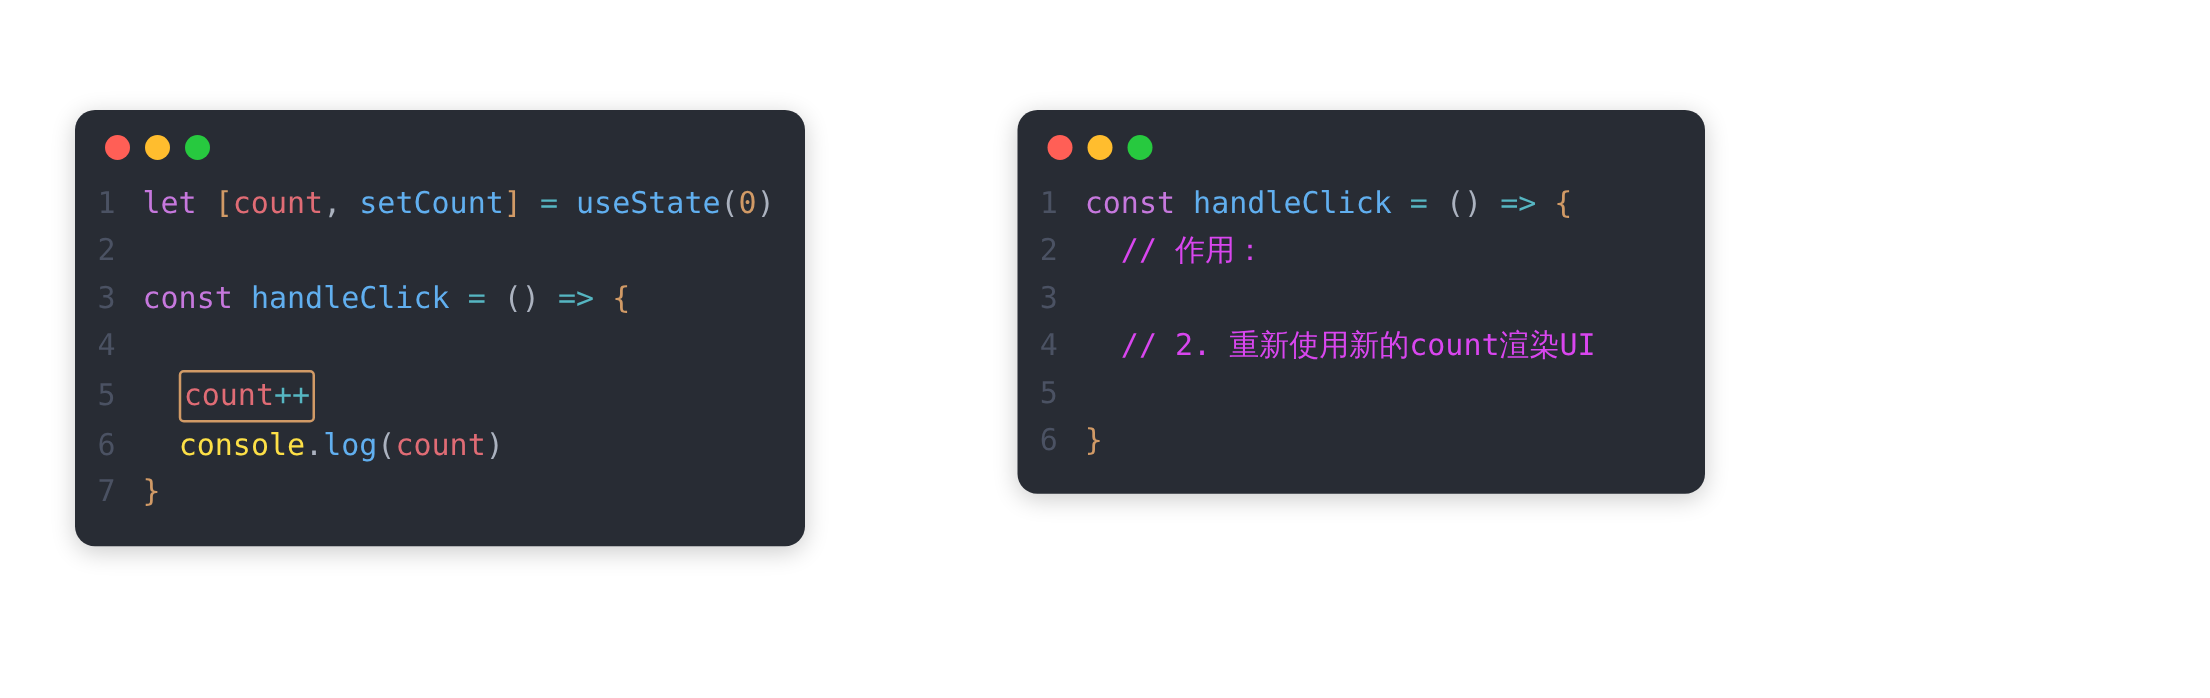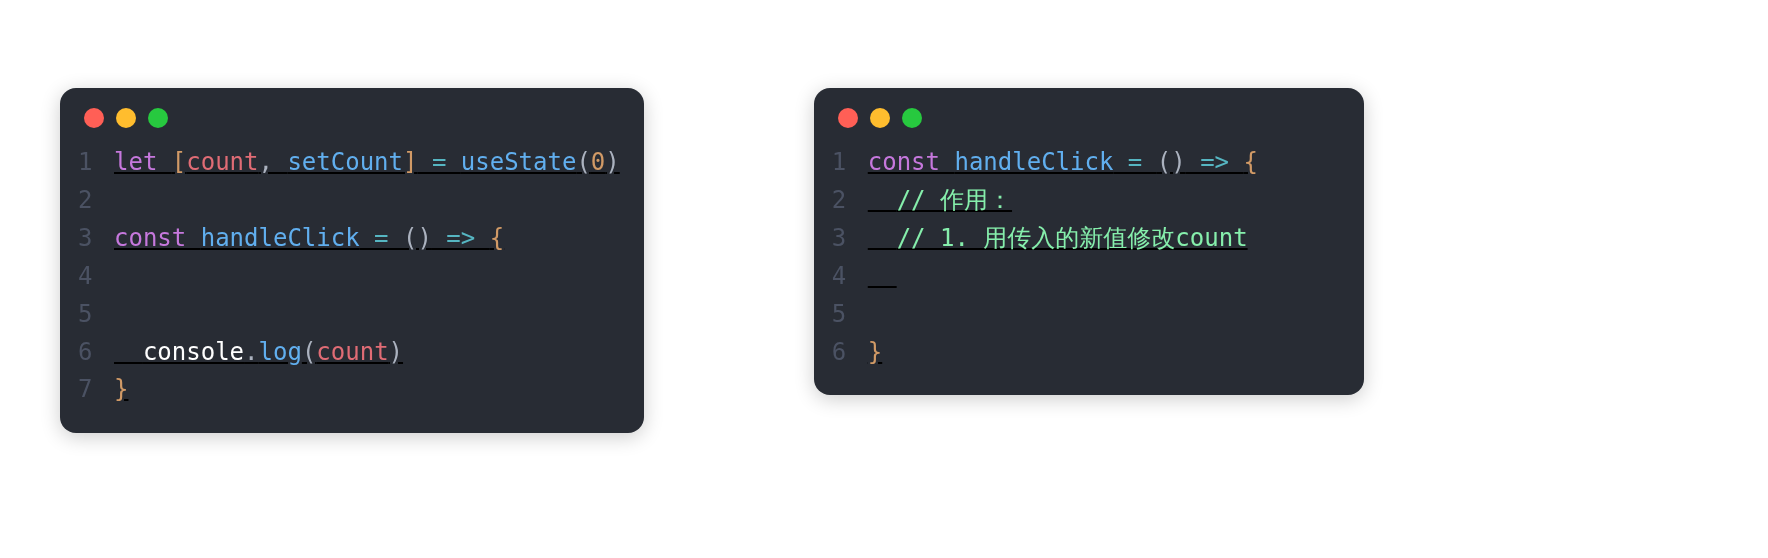--- a/index.html
+++ b/index.html
@@ -45,34 +45,34 @@
     align-items: baseline;
   }
   .gutter {
     width: 36px;
     text-align: right;
     color: #4b5263;
     padding-right: 22px;
     user-select: none;
     flex-shrink: 0;
   }
-  .line-content { white-space: pre; text-decoration: underline; }
+  .line-content { white-space: pre; }
 
   
   .kw      { color: #c678dd; } 
   .fn      { color: #61afef; } 
   .fncall  { color: #61afef; }
   .var     { color: #e06c75; } 
   .op      { color: #56b6c2; } 
   .punct   { color: #abb2bf; } 
   .bracket { color: #d19a66; }
   .num     { color: #d19a66; }
-  .cmt     { color: #86efac; text-align: right; } 
+  .cmt     { color: #d946ef; text-align: right; } 
   .plain   { color: #abb2bf; }
-  .obj     { color: #ffffff; }
+  .obj     { color: #fde047; }
 
   .hlbox {
     border: 2px solid #d19a66;
     border-radius: 4px;
     padding: 0 2px;
     display: inline-block;
   }
 </style>
 </head>
 <body>
@@ -94,20 +94,21 @@
       </div>
       <div class="code-line">
         <span class="gutter">3</span>
         <span class="line-content"><span class="kw">const </span><span class="fn">handleClick</span><span class="op"> = </span><span class="punct">()</span><span class="op"> =&gt; </span><span class="bracket">{</span></span>
       </div>
       <div class="code-line">
         <span class="gutter">4</span>
       </div>
       <div class="code-line">
         <span class="gutter">5</span>
+        <span class="line-content"><span class="plain">  </span><span class="hlbox"><span class="var">count</span><span class="op">++</span></span></span>
       </div>
       <div class="code-line">
         <span class="gutter">6</span>
         <span class="line-content"><span class="plain">  </span><span class="obj">console</span><span class="punct">.</span><span class="fncall">log</span><span class="punct">(</span><span class="var">count</span><span class="punct">)</span></span>
       </div>
       <div class="code-line">
         <span class="gutter">7</span>
         <span class="line-content"><span class="bracket">}</span></span>
       </div>
     </div>
@@ -123,25 +124,24 @@
       <div class="code-line">
         <span class="gutter">1</span>
         <span class="line-content"><span class="kw">const </span><span class="fn">handleClick</span><span class="op"> = </span><span class="punct">()</span><span class="op"> =&gt; </span><span class="bracket">{</span></span>
       </div>
       <div class="code-line">
         <span class="gutter">2</span>
         <span class="line-content"><span class="plain">  </span><span class="cmt">// 作用：</span></span>
       </div>
       <div class="code-line">
         <span class="gutter">3</span>
-        <span class="line-content"><span class="plain">  </span><span class="cmt">// 1. 用传入的新值修改count</span></span>
       </div>
       <div class="code-line">
         <span class="gutter">4</span>
-        <span class="line-content"><span class="plain">  </span></span>
+        <span class="line-content"><span class="plain">  </span><span class="cmt">// 2. 重新使用新的count渲染UI</span></span>
       </div>
       <div class="code-line">
         <span class="gutter">5</span>
       </div>
       <div class="code-line">
         <span class="gutter">6</span>
         <span class="line-content"><span class="bracket">}</span></span>
       </div>
     </div>
 </div>

